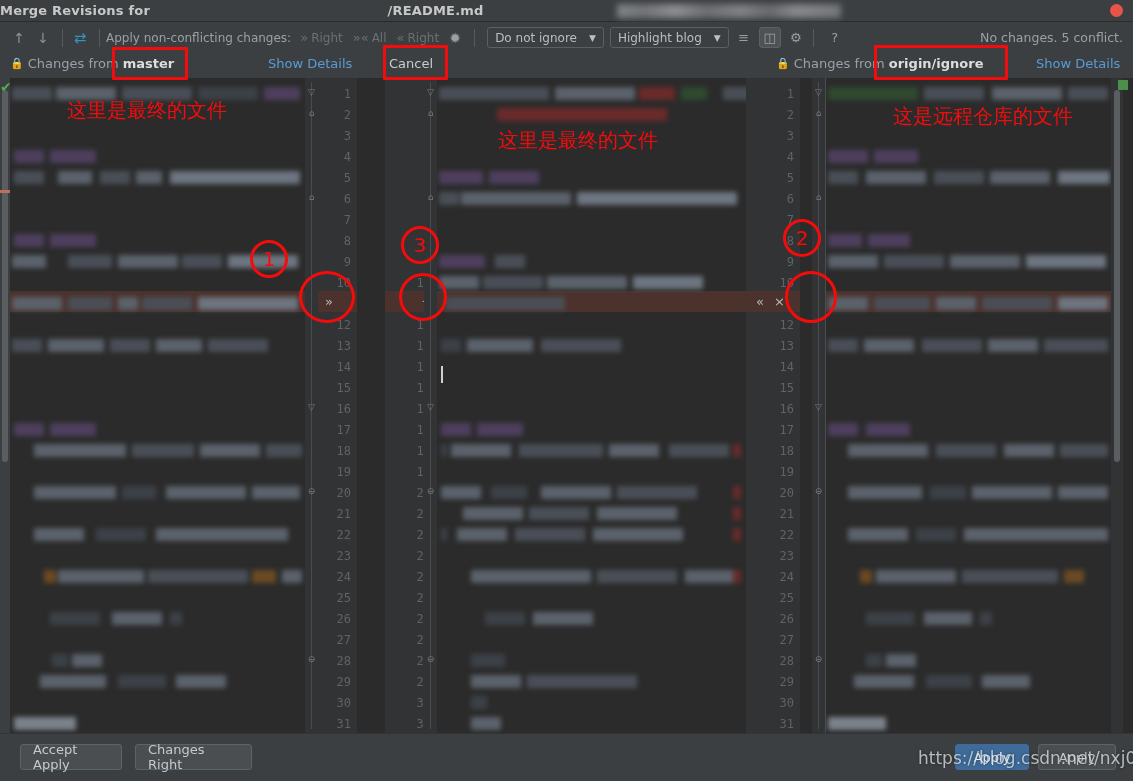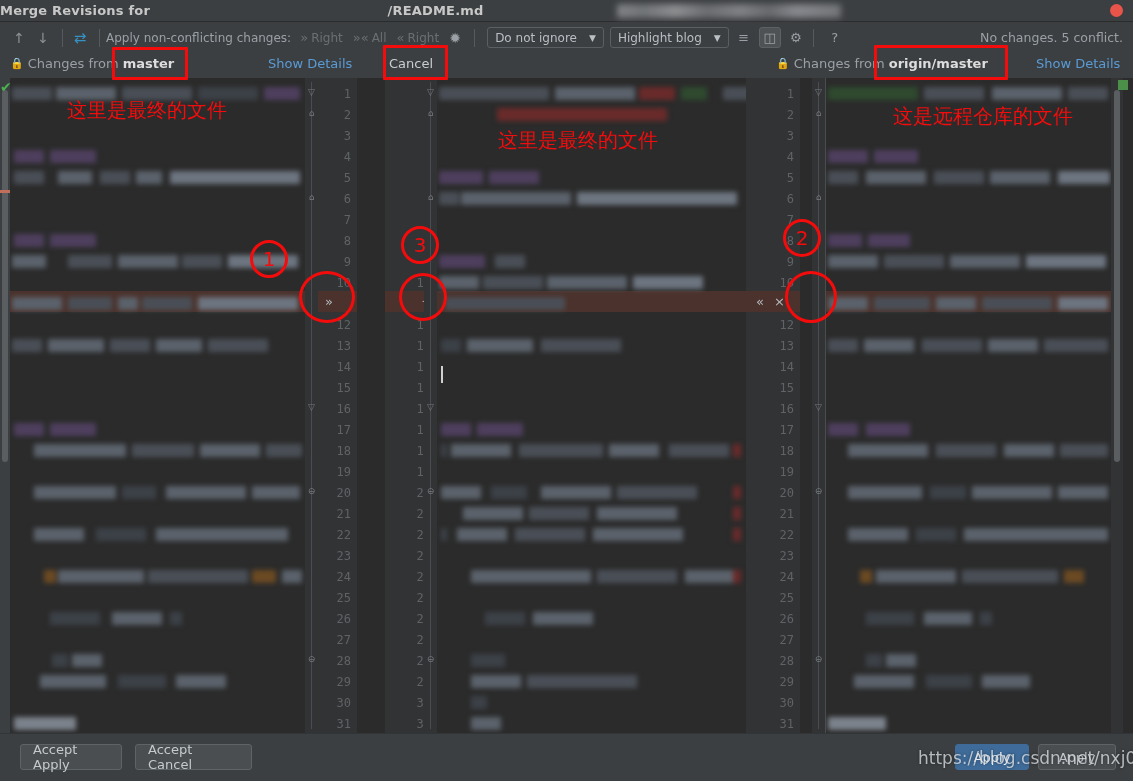--- a/index.html
+++ b/index.html
@@ -305,21 +305,21 @@
       <span class="hdr-strong">master</span>
     </div>
     <div class="hdr-item link" style="left:268px;">Show Details</div>
 
     <div class="hdr-item" style="left:389px;color:#c8cdd2;">Cancel</div>
 
     <div class="hdr-item" style="left:776px;">
       <span class="lock">🔒</span>
       <span>Changes from</span>
       <span>&nbsp;</span>
-      <span class="hdr-strong">origin/master</span>
+      <span class="hdr-strong">origin/ignore</span>
     </div>
     <div class="hdr-item link" style="left:1036px;">Show Details</div>
   </div>
 
   <div class="editor">
 
     <div class="gutter gutter-a">
         <div class="ln" style="top: 6px;">1</div>
         <div class="ln" style="top: 27px;">2</div>
         <div class="ln" style="top: 48px;">3</div>
@@ -744,21 +744,21 @@
   </div>
   <div class="check-ok">✔</div>
 
   <div class="right-strip">
     <div class="thumb"></div>
   </div>
   <div class="green-ok-right"></div>
 
   <div class="bottombar">
     <div class="btn" style="left:20px;width:102px;">Accept Apply</div>
-    <div class="btn" style="left:135px;width:117px;">Accept Cancel</div>
+    <div class="btn" style="left:135px;width:117px;">Changes Right</div>
     <div class="btn btn-primary" style="left:955px;width:74px;">Apply</div>
     <div class="btn" style="left:1038px;width:78px;">Apply</div>
   </div>
   <div class="watermark">https://blog.csdn.net/nxj0323</div>
 
   <div class="anno-rect" style="left:112px; top:47px; width:76px;  height:33px;"></div>
   <div class="anno-rect" style="left:383px; top:45px; width:65px;  height:35px;"></div>
   <div class="anno-rect" style="left:874px; top:45px; width:134px; height:35px;"></div>
 
   <div class="anno-text" style="left:67px;  top:97px;">这里是最终的文件</div>

